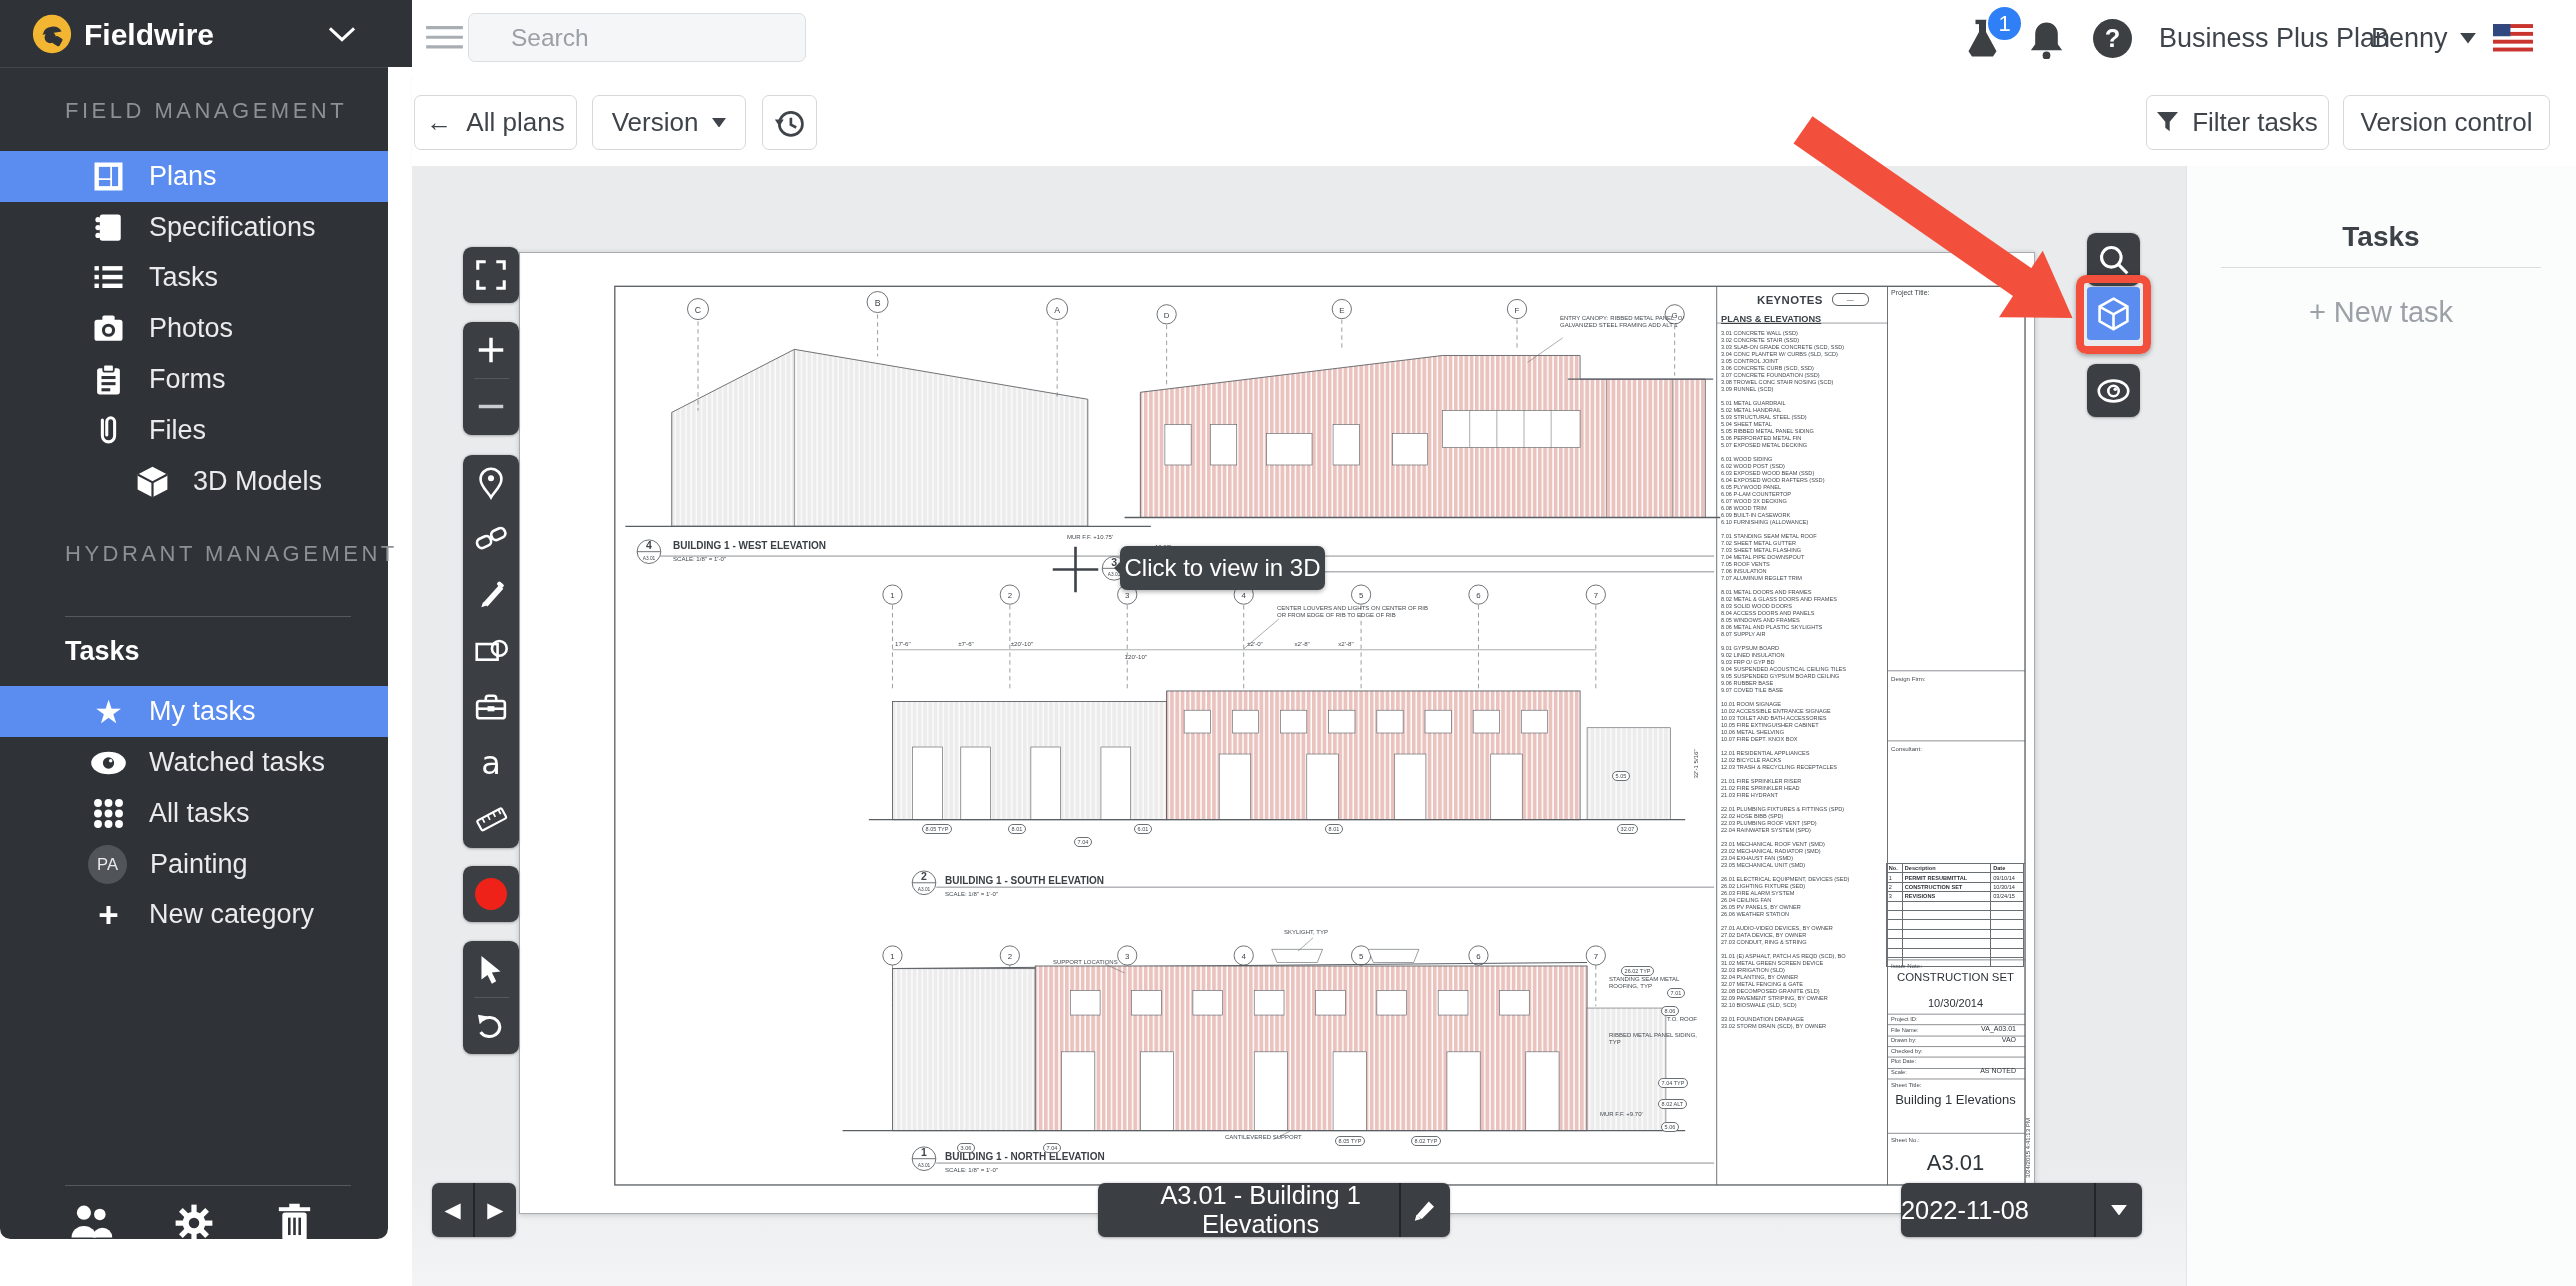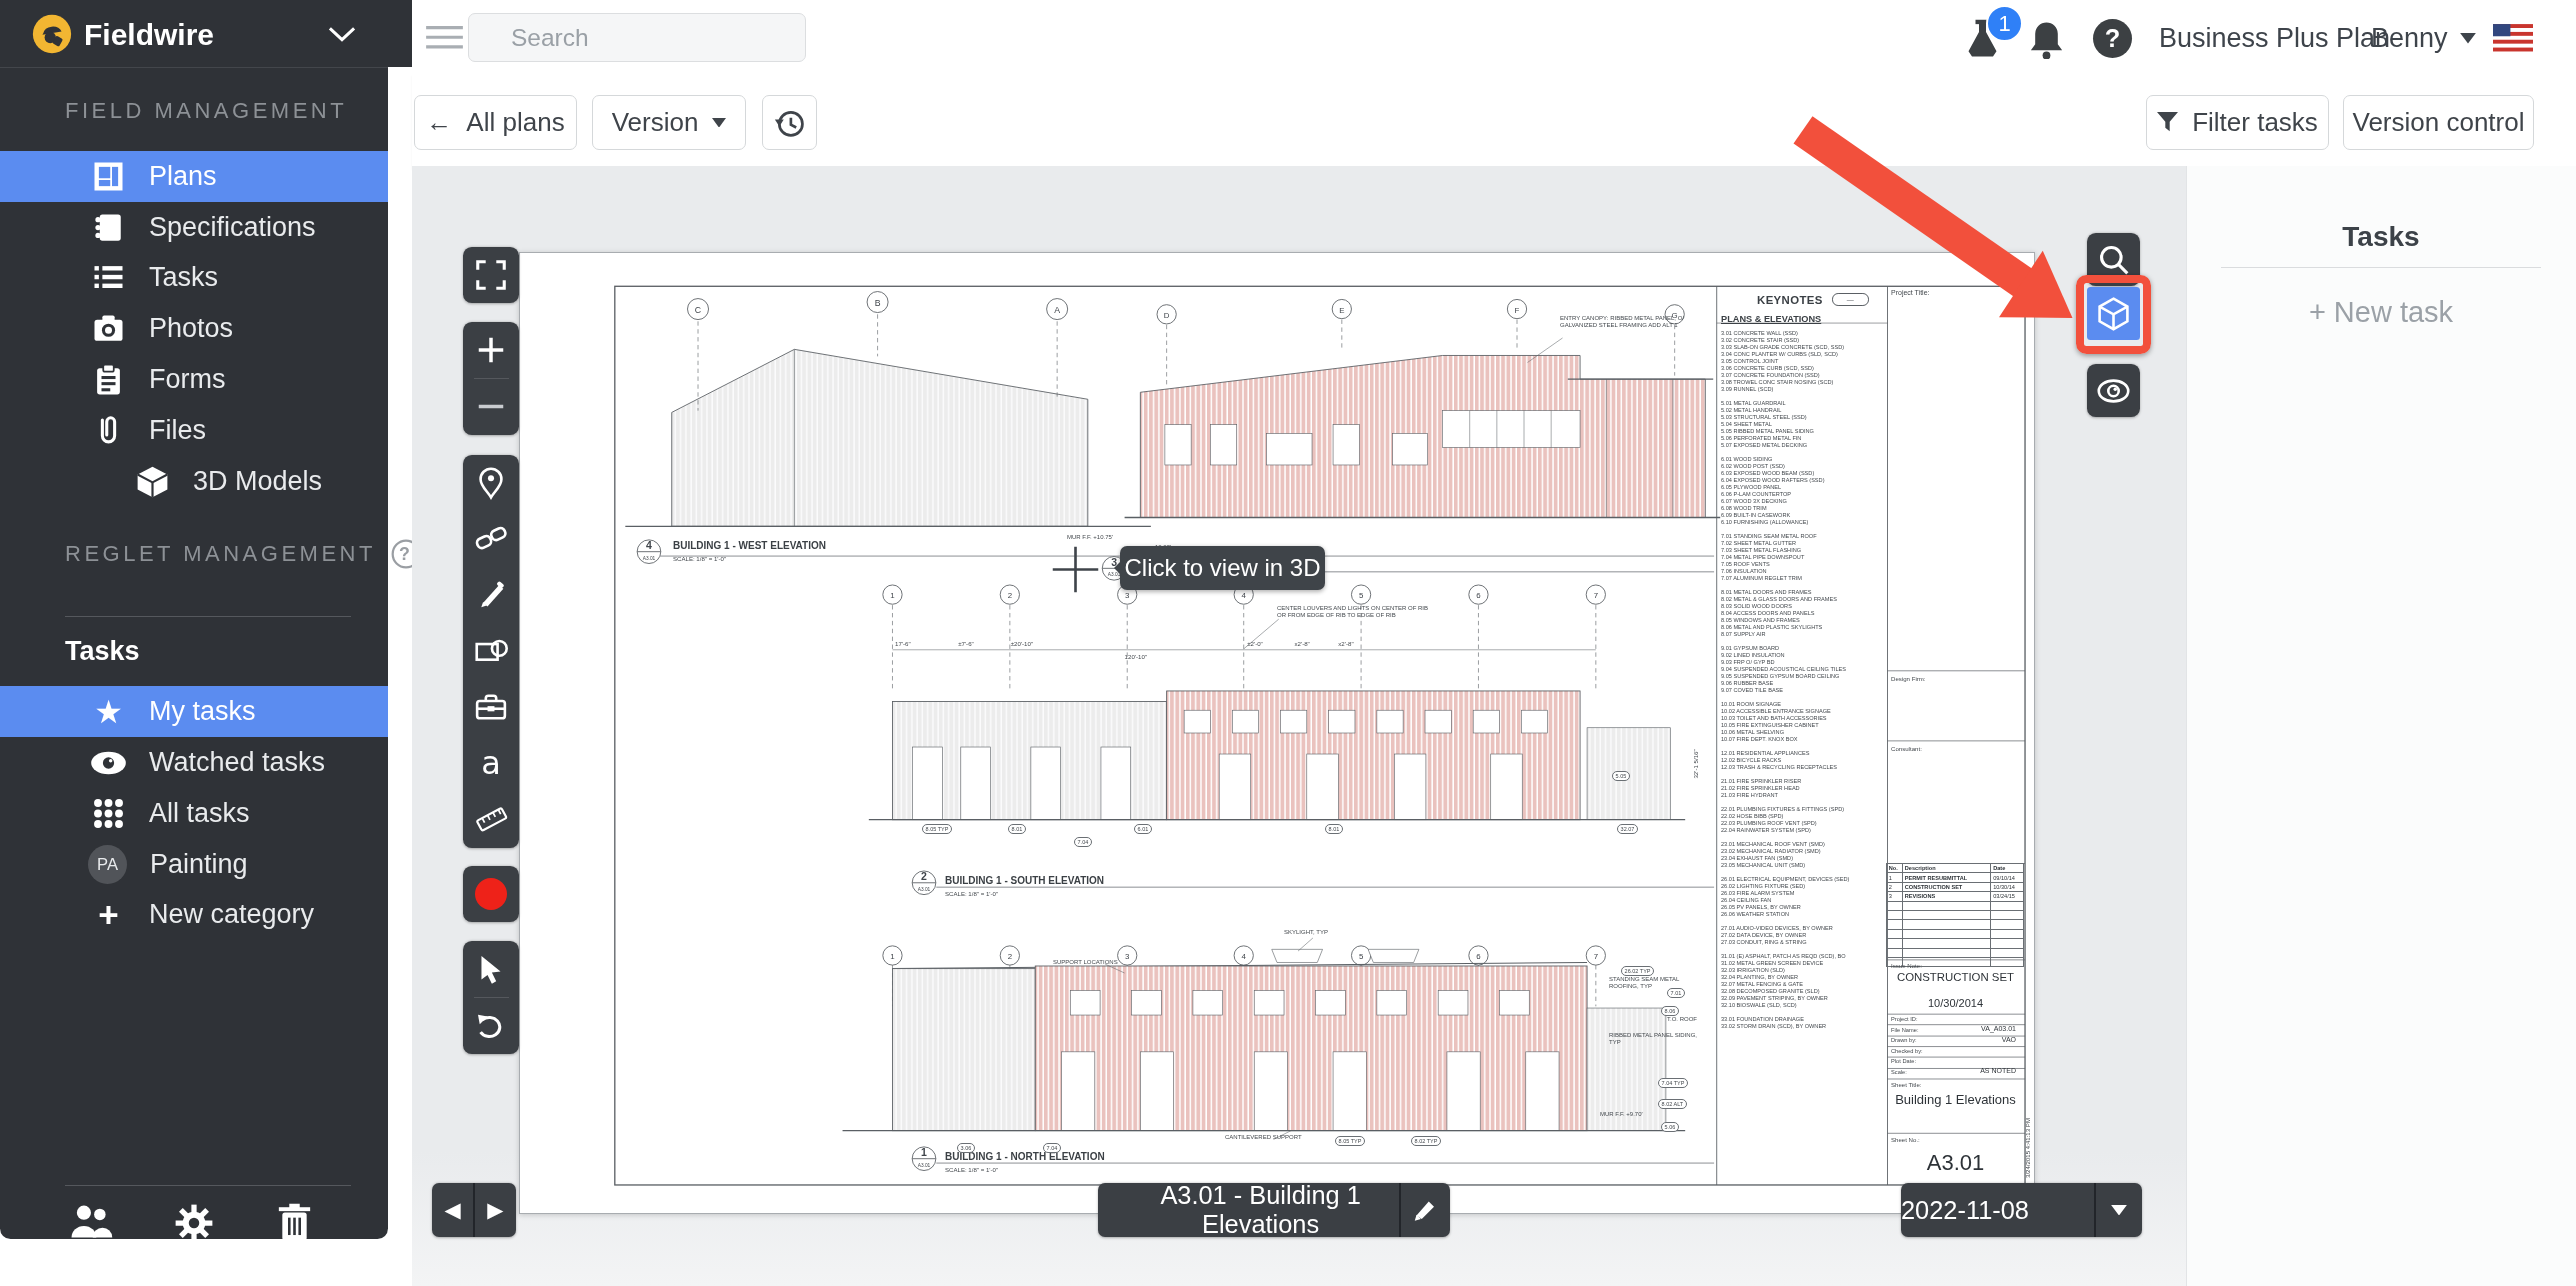--- a/index.html
+++ b/index.html
@@ -158,21 +158,21 @@
       <svg width="35" height="35" viewBox="0 0 40 40">
         <polygon points="20,3 37,12 37,29 20,38 3,29 3,12" fill="#fff"></polygon>
         <polyline points="3,12 20,21 37,12" fill="none" stroke="#2f3237" stroke-width="2.5"></polyline>
         <line x1="20" y1="21" x2="20" y2="38" stroke="#2f3237" stroke-width="2.5"></line>
       </svg>
     </span>
   <span>3D Models</span>
 </div>
 
 <div class="abs sb-section" style="top:538px;display:flex;align-items:center;gap:14px;">
-  <span>REGLET MANAGEMENT</span>
+  <span>HYDRANT MANAGEMENT</span>
   <svg width="32" height="32" viewBox="0 0 36 36" style="font-size:25px">
       <circle cx="18" cy="18" r="15" fill="none" stroke="#9a9ea3" stroke-width="2.5"></circle>
       <text x="18" y="25" text-anchor="middle" font-size="20" fill="#9a9ea3" font-weight="bold">?</text>
     </svg>
 </div>
 
 <div class="abs sb-div" style="top:616px;"></div>
 <div class="abs sb-h2" style="top:636px;">Tasks</div>
 
 <div class="abs srow sel" style="top:686px;">
@@ -322,21 +322,21 @@
       <polyline points="19,12 19,20 25,23" fill="none" stroke="#3f444a" stroke-width="3"></polyline>
       <polygon points="1,14 11,14 6,22" fill="#3f444a"></polygon>
     </svg>
 </div>
 <div class="btn" style="left:2146px;width:183px;">
   <svg width="21" height="21" viewBox="0 0 24 24">
       <polygon points="0,0 24,0 14.5,11 14.5,22 9.5,18 9.5,11" fill="#3f444a"></polygon>
     </svg>
   <span>Filter tasks</span>
 </div>
-<div class="btn" style="left:2343px;width:191px;">
+<div class="btn" style="left:2343px;width:207px;">
   <span>Version control</span>
 </div>
 
 <div class="abs content"></div>
 
 <div class="abs paper">
 <svg width="1514" height="960" viewBox="0 0 1728 1096">
   <defs>
     <pattern id="pr" width="6" height="6" patternUnits="userSpaceOnUse">
           <rect width="6" height="6" fill="#eac2be"></rect>

